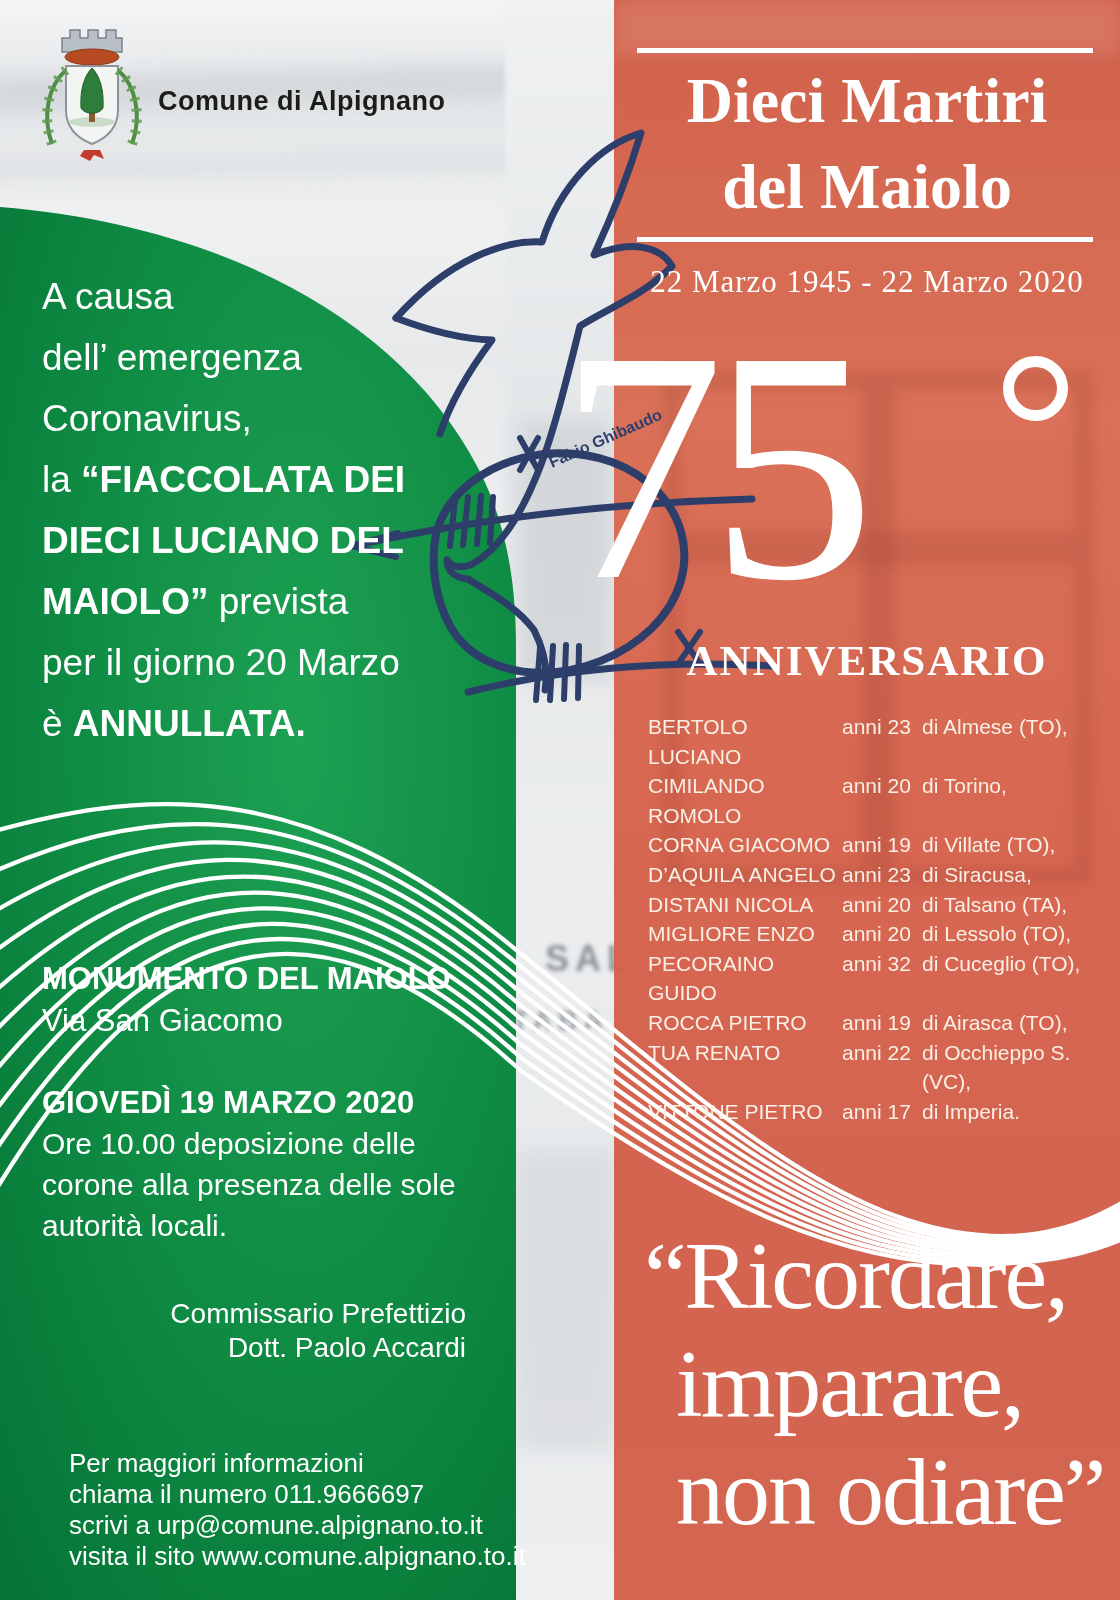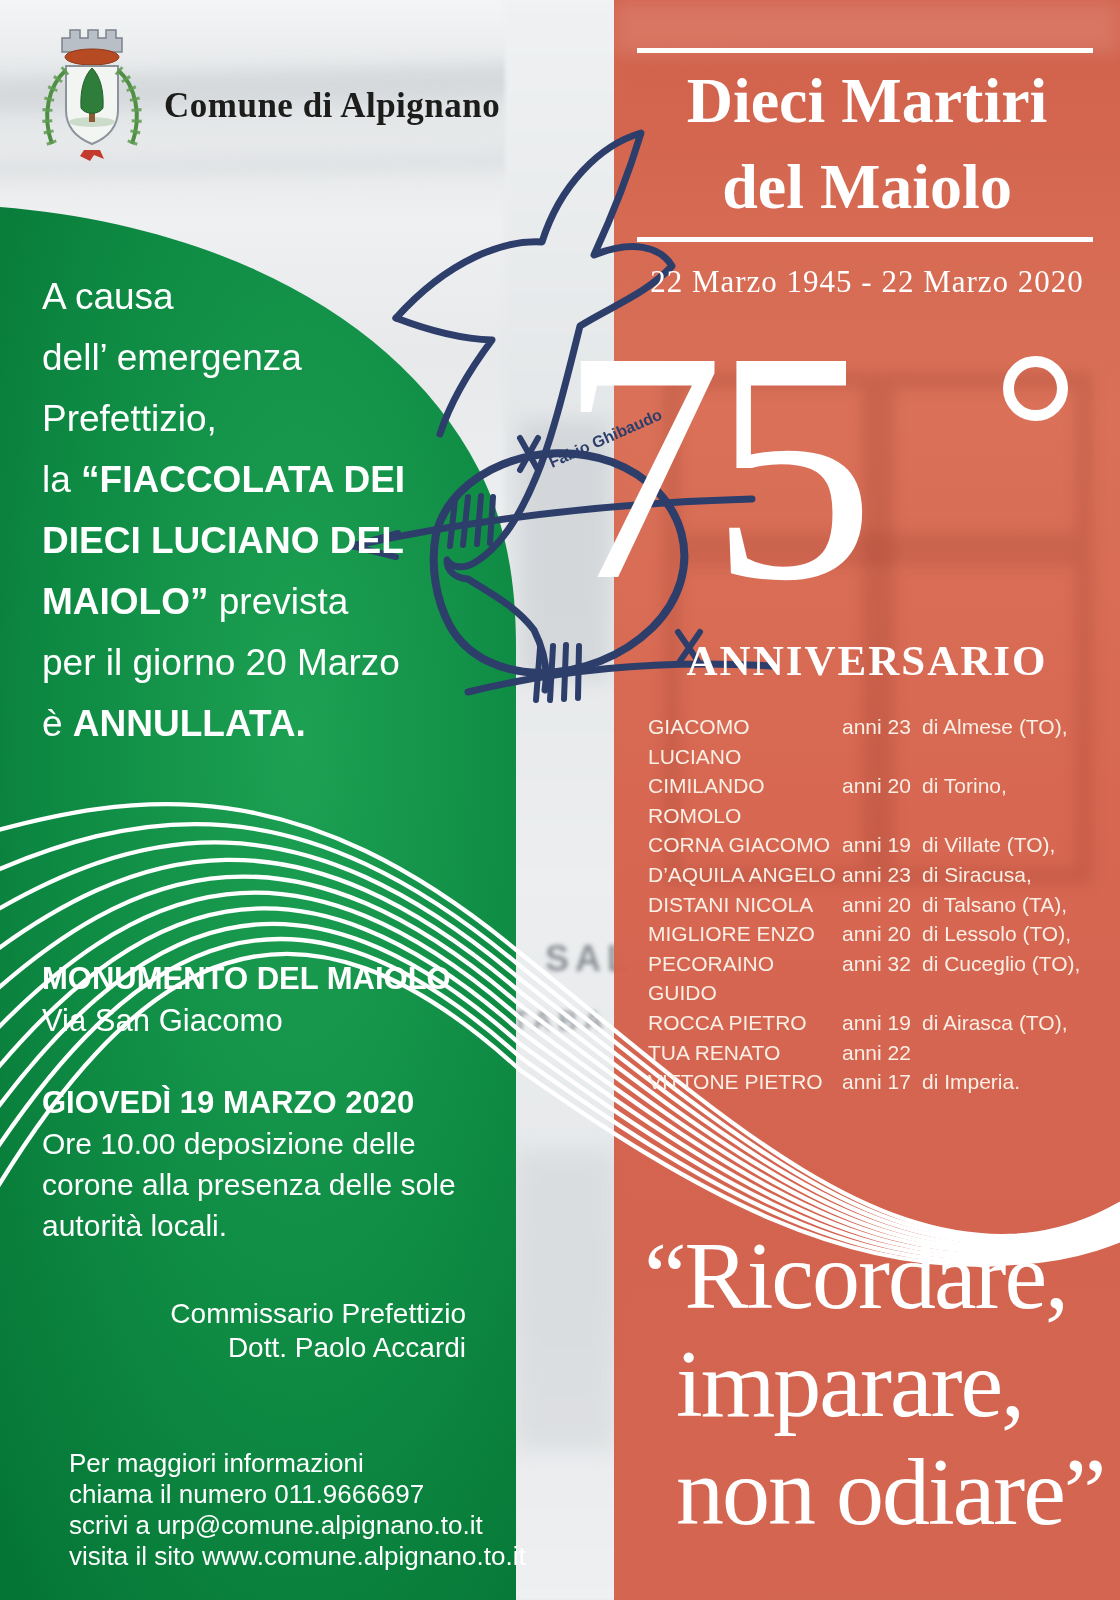--- a/index.html
+++ b/index.html
@@ -24,21 +24,21 @@
     background:linear-gradient(180deg,rgba(208,90,67,.95) 0%,rgba(217,106,80,.95) 26%,rgba(214,96,73,.95) 50%,rgba(210,94,73,.96) 78%,rgba(211,97,75,.96) 100%);}
   .o-window{position:absolute;left:50px;top:372px;width:396px;height:480px;
     border:16px solid rgba(120,40,25,.16);filter:blur(7px);}
   .o-window .cross-v{position:absolute;left:46%;top:0;width:8%;height:100%;background:rgba(120,40,25,.16);}
   .o-window .cross-h{position:absolute;top:30%;left:0;height:7%;width:100%;background:rgba(120,40,25,.14);}
   .o-toplight{position:absolute;left:0;top:0;width:100%;height:54px;background:rgba(255,255,255,.12);filter:blur(9px);}
   
   .art{position:absolute;inset:0;z-index:2;pointer-events:none;}
   
   .txt{position:absolute;z-index:3;}
-  .muni{left:164px;top:86px;font-size:35px;font-weight:bold;color:#1c1c1a;letter-spacing:.5px;font-family:Liberation Serif, serif;}
+  .muni{left:158px;top:86px;font-size:27px;font-weight:bold;color:#1c1c1a;letter-spacing:.5px;}
   
   .opanel-txt{left:614px;top:0;width:506px;height:1256px;color:#fff;}
   .rule{position:absolute;left:23px;width:456px;height:5px;background:#fff;}
   .rule.r1{top:48px;} .rule.r2{top:237px;}
   .m-title{position:absolute;top:58px;left:0;width:100%;text-align:center;
     font-family:"Liberation Serif",serif;font-weight:bold;font-size:64px;line-height:86px;}
   .m-date{position:absolute;top:260px;left:0;width:100%;text-align:center;
     font-family:"Liberation Serif",serif;font-size:31px;line-height:44px;letter-spacing:1px;}
   .big75{position:absolute;top:310px;left:0;width:100%;text-indent:-55px;
     font-family:"Liberation Serif",serif;font-size:330px;line-height:312px;letter-spacing:-14px;}
@@ -151,21 +151,21 @@
       <div>Dieci Martiri</div>
       <div>del Maiolo</div>
     </div>
     <div class="rule r2"></div>
     <div class="m-date">22 Marzo 1945 - 22 Marzo 2020</div>
     <div class="big75">75</div>
     <span class="degree">°</span>
     <div class="anniv">ANNIVERSARIO</div>
     <div class="martyrs">
         <div class="m-row">
-          <span class="m-name">GIACOMO LUCIANO</span>
+          <span class="m-name">BERTOLO LUCIANO</span>
           <span class="m-age">anni 23</span>
           <span class="m-origin">di Almese (TO),</span>
         </div>
         <div class="m-row">
           <span class="m-name">CIMILANDO ROMOLO</span>
           <span class="m-age">anni 20</span>
           <span class="m-origin">di Torino,</span>
         </div>
         <div class="m-row">
           <span class="m-name">CORNA GIACOMO</span>
@@ -193,38 +193,39 @@
           <span class="m-origin">di Cuceglio (TO),</span>
         </div>
         <div class="m-row">
           <span class="m-name">ROCCA PIETRO</span>
           <span class="m-age">anni 19</span>
           <span class="m-origin">di Airasca (TO),</span>
         </div>
         <div class="m-row">
           <span class="m-name">TUA RENATO</span>
           <span class="m-age">anni 22</span>
+          <span class="m-origin">di Occhieppo S.(VC),</span>
         </div>
         <div class="m-row">
           <span class="m-name">VITTONE PIETRO</span>
           <span class="m-age">anni 17</span>
           <span class="m-origin">di Imperia.</span>
         </div>
       </div>
     <div class="quote">
         <div>“Ricordare,</div>
         <div>imparare,</div>
         <div>non odiare”</div>
       </div>
   </div>
 
   <div class="txt gtxt ann">
       <div><span>A causa</span></div>
       <div><span>dell’ emergenza</span></div>
-      <div><span>Prefettizio,</span></div>
+      <div><span>Coronavirus,</span></div>
       <div><span>la </span><b>“FIACCOLATA DEI</b></div>
       <div><b>DIECI LUCIANO DEL</b></div>
       <div><b>MAIOLO”</b><span> prevista</span></div>
       <div><span>per il giorno 20 Marzo</span></div>
       <div><span>è </span><b>ANNULLATA.</b></div>
     </div>
 
   <div class="txt gtxt monu">
     <div class="b1">MONUMENTO DEL MAIOLO</div>
     <div>Via San Giacomo</div>

